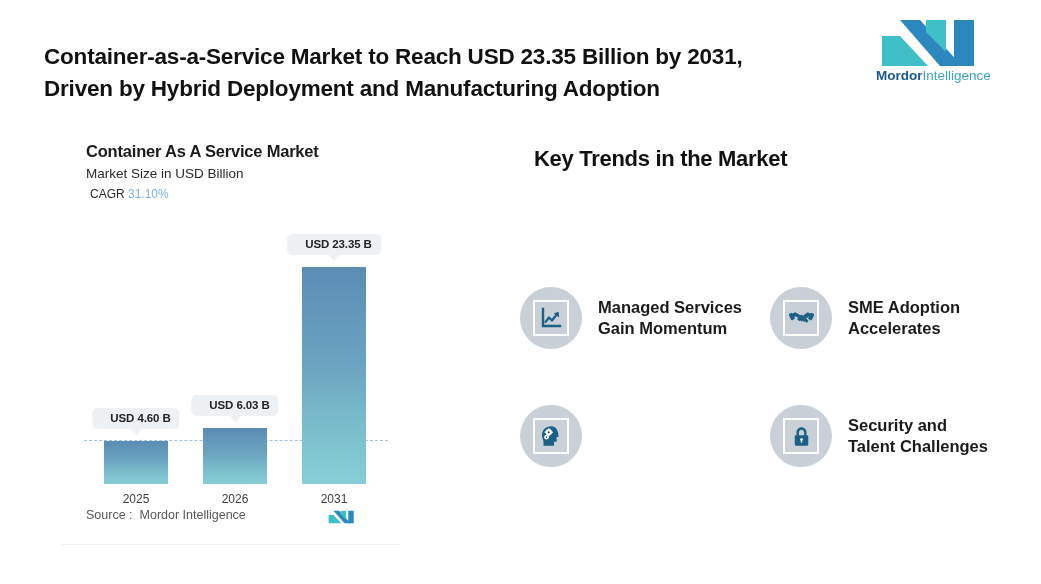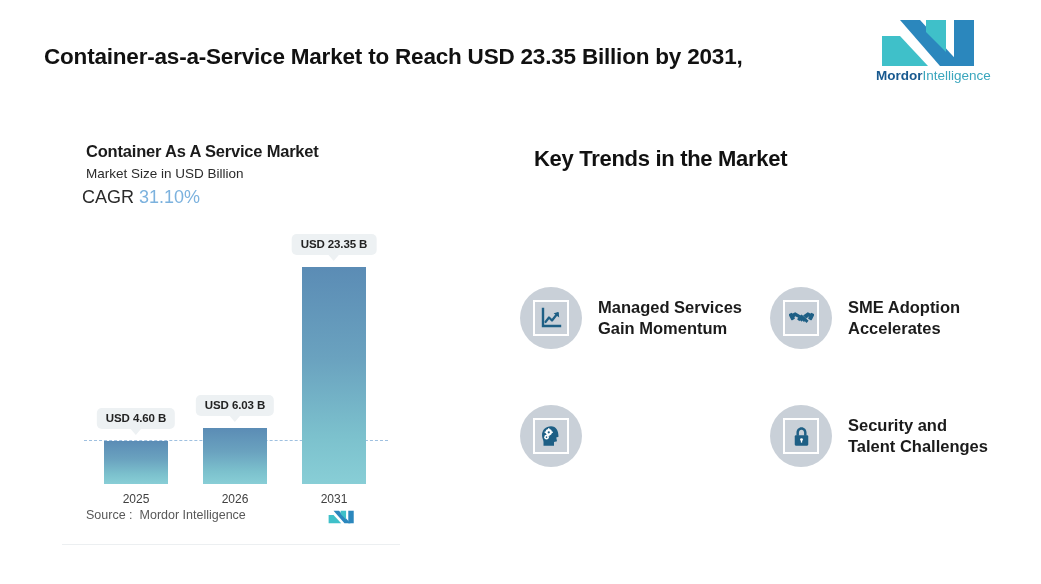--- a/index.html
+++ b/index.html
@@ -87,23 +87,23 @@
   #chart-subtitle {
     position: absolute;
     left: 24px;
     top: 46px;
     font-size: 13.5px;
     color: #2b2b2b;
     white-space: nowrap;
   }
   #chart-cagr {
     position: absolute;
-    left: 20px;
+    left: 28px;
     top: 67px;
-    font-size: 18px;
+    font-size: 12px;
     color: #2b2b2b;
     white-space: nowrap;
   }
   #chart-cagr .cagr-value { color: #7cb2de; }
 
   #plot {
     position: absolute;
     left: 0;
     top: 0;
     width: 338px;
@@ -128,21 +128,21 @@
     left: 0;
     width: 64px;
     background: linear-gradient(180deg, #5b8cb5 0%, #6aa2bf 42%, #7cc1cd 78%, #88ced6 100%);
   }
   .pill {
     position: absolute;
     left: 50%;
     transform: translateX(-50%);
     background: #edf1f3;
     border-radius: 5px;
-    padding: 4px 9px 5px 9px;
+    padding: 4px 9px 5px 18px;
     font-size: 11.5px;
     font-weight: bold;
     color: #232323;
     white-space: nowrap;
     letter-spacing: -0.1px;
   }
   .pill::after {
     content: "";
     position: absolute;
     left: 50%;
@@ -242,20 +242,21 @@
   }
   .trend-label.wide { max-width: 175px; }
 </style>
 </head>
 <body>
 
 <div id="header">
 
   <h1 id="headline">
     <span>Container-as-a-Service Market to Reach USD 23.35 Billion by 2031,</span>
+    <span class="line2">Driven by Hybrid Deployment and Manufacturing Adoption</span>
   </h1>
 
   <div id="logo">
     <div id="logo-mark">
       <svg width="110" height="50" viewBox="0 0 110 50" xmlns="http://www.w3.org/2000/svg">
 
         <polygon points="6,48 6,18 24,18 52,48" fill="#3fc0c9"></polygon>
 
         <polygon points="24,2 44,2 86,48 64,48" fill="#2b87bd"></polygon>
 

